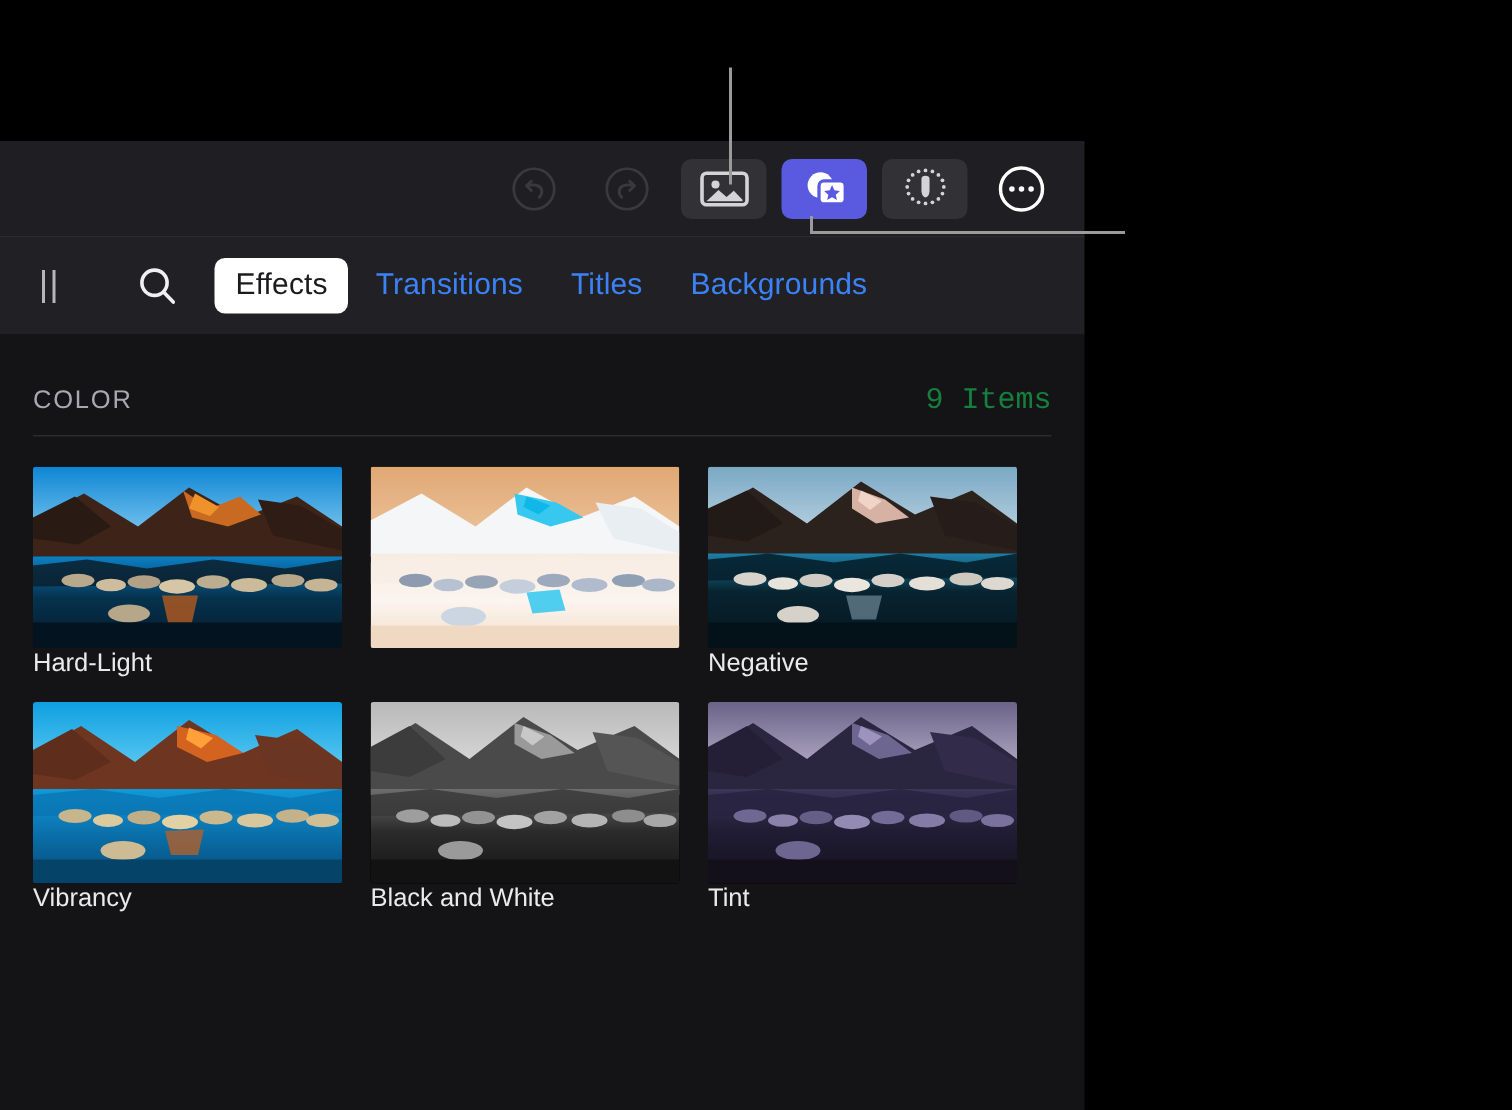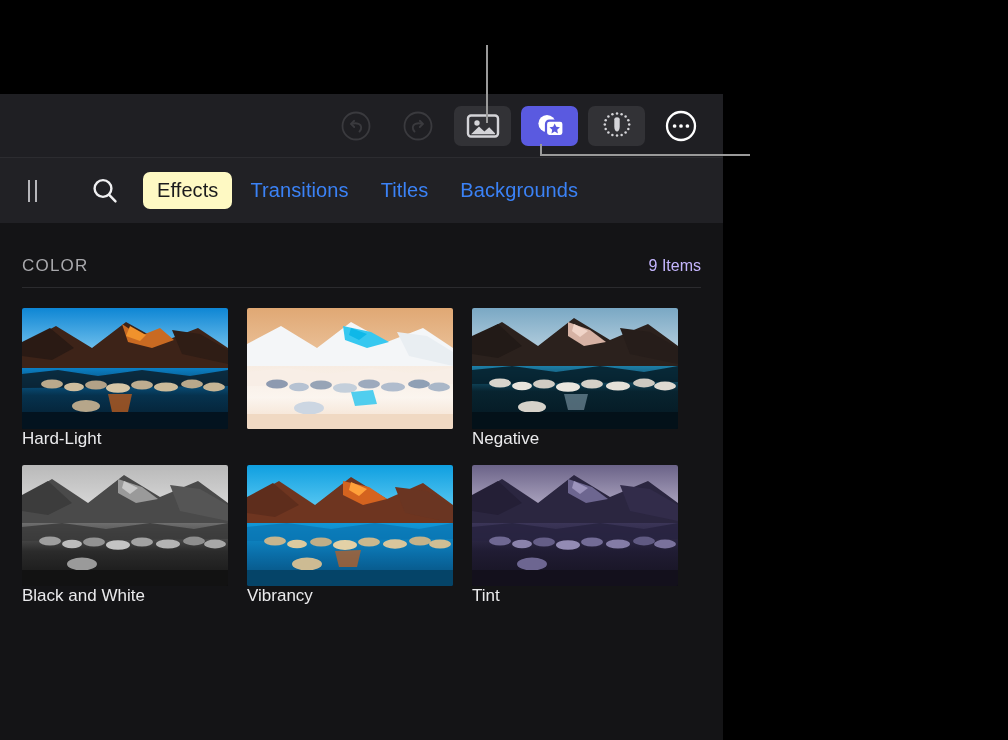--- a/index.html
+++ b/index.html
@@ -73,21 +73,21 @@
   #search-btn { margin-left: 46px; display:flex; align-items:center; }
   #tab-list { display: flex; align-items: center; margin-left: 22px; gap: 4px; }
   .tab {
     font-size: 20px;
     color: #3b82f6;
     padding: 7px 14px;
     border-radius: 7px;
     white-space: nowrap;
     letter-spacing: 0.1px;
   }
-  .tab.selected { background: #fef9c3; color: #1b1b1d; }
+  .tab.selected { background: #ffffff; color: #1b1b1d; }
 
   
   #panel {
     position: absolute;
     left: 0; top: 223px;
     width: 723px; height: 517px;
     background: #141416;
     z-index: 10;
   }
 
@@ -117,22 +117,23 @@
     margin: 33px 22px 0 22px;
     padding-bottom: 11px;
     border-bottom: 1px solid #2b2b2e;
   }
   #section-title {
     font-size: 17px;
     letter-spacing: 1.2px;
     color: #a9a9ad;
   }
   #section-count {
-    font-size: 16px;
-    color: #c4b5fd;
+    font-size: 20px;
+    color: #15803d;
+    font-family: Liberation Mono, monospace;
   }
 
   #grid {
     margin: 20px 0 0 22px;
     display: grid;
     grid-template-columns: repeat(3, 206px);
     column-gap: 19px;
     row-gap: 16px;
   }
   .cell { width: 206px; }
@@ -374,57 +375,20 @@
             <path d="M0 104 L206 104 L206 121 L0 121 Z" fill="#031119"></path>
           </svg>
         </div>
         <div class="cell-label">Negative</div>
       </div>
 
       <div class="cell">
         <div class="thumb">
           <svg viewBox="0 0 206 121" preserveAspectRatio="none">
             <defs>
-              <linearGradient id="bwSky" x1="0" y1="0" x2="0" y2="1">
-                <stop offset="0" stop-color="#b9b9b9"></stop>
-                  <stop offset="1" stop-color="#e6e6e6"></stop>
-              </linearGradient>
-              <linearGradient id="bwWater" x1="0" y1="0" x2="0" y2="1">
-                <stop offset="0" stop-color="#6e6e6e"></stop>
-                  <stop offset="0.45" stop-color="#2b2b2b"></stop>
-                <stop offset="1" stop-color="#141414"></stop>
-              </linearGradient>
-            </defs>
-            <rect width="206" height="62" fill="url(#bwSky)"></rect>
-            <path d="M0 32 L30 14 L66 38 L102 10 L138 32 L176 16 L206 38 L206 62 L0 62 Z" fill="#4a4a4a"></path>
-            <path d="M96 14 L120 22 L136 34 L114 38 L96 28 Z" fill="#9a9a9a"></path>
-            <path d="M102 16 L116 23 L108 29 L100 23 Z" fill="#c8c8c8"></path>
-            <path d="M0 30 L26 16 L50 38 L26 50 L0 46 Z" fill="#3c3c3c"></path>
-            <path d="M148 20 L178 24 L206 40 L206 56 L158 46 Z" fill="#555555"></path>
-            <rect y="58" width="206" height="63" fill="url(#bwWater)"></rect>
-            <path d="M0 62 L40 58 L84 64 L128 58 L172 64 L206 58 L206 74 L0 76 Z" fill="#3a3a3a" opacity="0.85"></path>
-            <ellipse cx="28" cy="76" rx="11" ry="4.5" fill="#9e9e9e"></ellipse>
-            <ellipse cx="50" cy="79" rx="10" ry="4.2" fill="#bcbcbc"></ellipse>
-            <ellipse cx="72" cy="77" rx="11" ry="4.5" fill="#939393"></ellipse>
-            <ellipse cx="96" cy="80" rx="12" ry="4.8" fill="#c4c4c4"></ellipse>
-            <ellipse cx="120" cy="77" rx="11" ry="4.5" fill="#a2a2a2"></ellipse>
-            <ellipse cx="146" cy="79" rx="12" ry="4.6" fill="#b4b4b4"></ellipse>
-            <ellipse cx="172" cy="76" rx="11" ry="4.4" fill="#8e8e8e"></ellipse>
-            <ellipse cx="193" cy="79" rx="11" ry="4.4" fill="#a8a8a8"></ellipse>
-            <ellipse cx="60" cy="99" rx="15" ry="6.4" fill="#9a9a9a"></ellipse>
-            <path d="M0 105 L206 105 L206 121 L0 121 Z" fill="#121212"></path>
-          </svg>
-        </div>
-        <div class="cell-label">Black and White</div>
-      </div>
-
-      <div class="cell">
-        <div class="thumb">
-          <svg viewBox="0 0 206 121" preserveAspectRatio="none">
-            <defs>
               <linearGradient id="vbSky" x1="0" y1="0" x2="0" y2="1">
                 <stop offset="0" stop-color="#0f9fe0"></stop>
                   <stop offset="0.7" stop-color="#59c8f2"></stop>
                 <stop offset="1" stop-color="#a9e2f8"></stop>
               </linearGradient>
               <linearGradient id="vbWater" x1="0" y1="0" x2="0" y2="1">
                 <stop offset="0" stop-color="#1298d8"></stop>
                   <stop offset="0.5" stop-color="#0a6ea8"></stop>
                 <stop offset="1" stop-color="#064a76"></stop>
               </linearGradient>
@@ -450,20 +414,57 @@
             <path d="M0 105 L206 105 L206 121 L0 121 Z" fill="#054468"></path>
           </svg>
         </div>
         <div class="cell-label">Vibrancy</div>
       </div>
 
       <div class="cell">
         <div class="thumb">
           <svg viewBox="0 0 206 121" preserveAspectRatio="none">
             <defs>
+              <linearGradient id="bwSky" x1="0" y1="0" x2="0" y2="1">
+                <stop offset="0" stop-color="#b9b9b9"></stop>
+                  <stop offset="1" stop-color="#e6e6e6"></stop>
+              </linearGradient>
+              <linearGradient id="bwWater" x1="0" y1="0" x2="0" y2="1">
+                <stop offset="0" stop-color="#6e6e6e"></stop>
+                  <stop offset="0.45" stop-color="#2b2b2b"></stop>
+                <stop offset="1" stop-color="#141414"></stop>
+              </linearGradient>
+            </defs>
+            <rect width="206" height="62" fill="url(#bwSky)"></rect>
+            <path d="M0 32 L30 14 L66 38 L102 10 L138 32 L176 16 L206 38 L206 62 L0 62 Z" fill="#4a4a4a"></path>
+            <path d="M96 14 L120 22 L136 34 L114 38 L96 28 Z" fill="#9a9a9a"></path>
+            <path d="M102 16 L116 23 L108 29 L100 23 Z" fill="#c8c8c8"></path>
+            <path d="M0 30 L26 16 L50 38 L26 50 L0 46 Z" fill="#3c3c3c"></path>
+            <path d="M148 20 L178 24 L206 40 L206 56 L158 46 Z" fill="#555555"></path>
+            <rect y="58" width="206" height="63" fill="url(#bwWater)"></rect>
+            <path d="M0 62 L40 58 L84 64 L128 58 L172 64 L206 58 L206 74 L0 76 Z" fill="#3a3a3a" opacity="0.85"></path>
+            <ellipse cx="28" cy="76" rx="11" ry="4.5" fill="#9e9e9e"></ellipse>
+            <ellipse cx="50" cy="79" rx="10" ry="4.2" fill="#bcbcbc"></ellipse>
+            <ellipse cx="72" cy="77" rx="11" ry="4.5" fill="#939393"></ellipse>
+            <ellipse cx="96" cy="80" rx="12" ry="4.8" fill="#c4c4c4"></ellipse>
+            <ellipse cx="120" cy="77" rx="11" ry="4.5" fill="#a2a2a2"></ellipse>
+            <ellipse cx="146" cy="79" rx="12" ry="4.6" fill="#b4b4b4"></ellipse>
+            <ellipse cx="172" cy="76" rx="11" ry="4.4" fill="#8e8e8e"></ellipse>
+            <ellipse cx="193" cy="79" rx="11" ry="4.4" fill="#a8a8a8"></ellipse>
+            <ellipse cx="60" cy="99" rx="15" ry="6.4" fill="#9a9a9a"></ellipse>
+            <path d="M0 105 L206 105 L206 121 L0 121 Z" fill="#121212"></path>
+          </svg>
+        </div>
+        <div class="cell-label">Black and White</div>
+      </div>
+
+      <div class="cell">
+        <div class="thumb">
+          <svg viewBox="0 0 206 121" preserveAspectRatio="none">
+            <defs>
               <linearGradient id="tnSky" x1="0" y1="0" x2="0" y2="1">
                 <stop offset="0" stop-color="#6b6388"></stop>
                   <stop offset="1" stop-color="#cdc6dc"></stop>
               </linearGradient>
               <linearGradient id="tnWater" x1="0" y1="0" x2="0" y2="1">
                 <stop offset="0" stop-color="#3b3558"></stop>
                   <stop offset="0.45" stop-color="#201c33"></stop>
                 <stop offset="1" stop-color="#15121f"></stop>
               </linearGradient>
             </defs>

